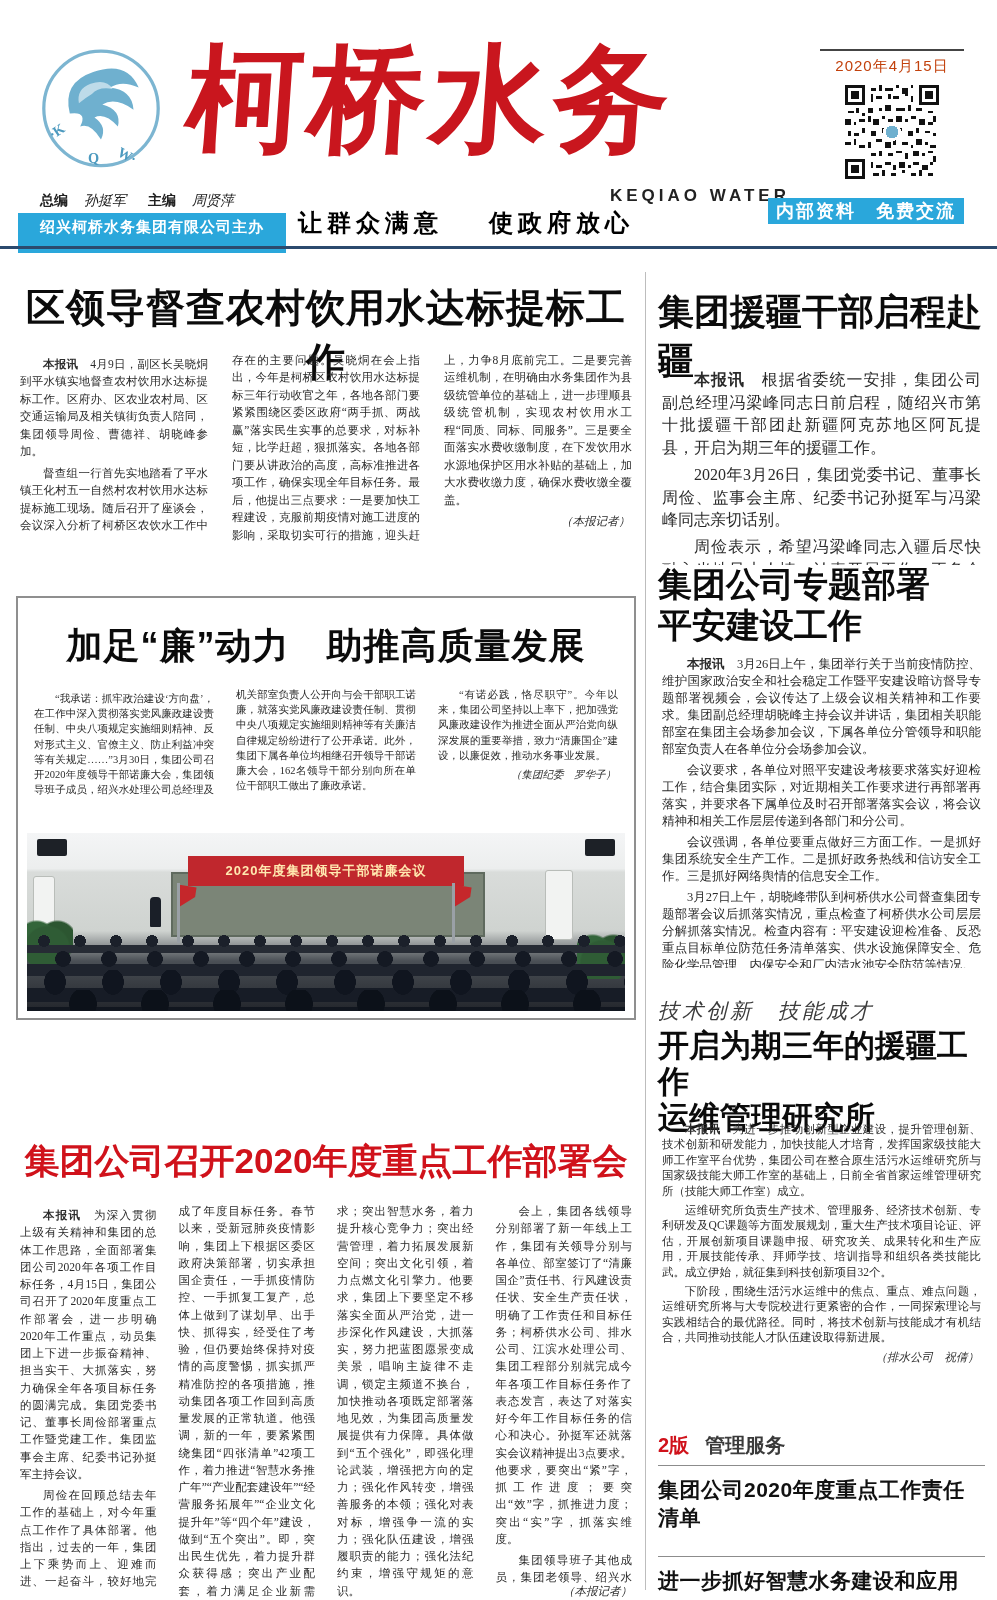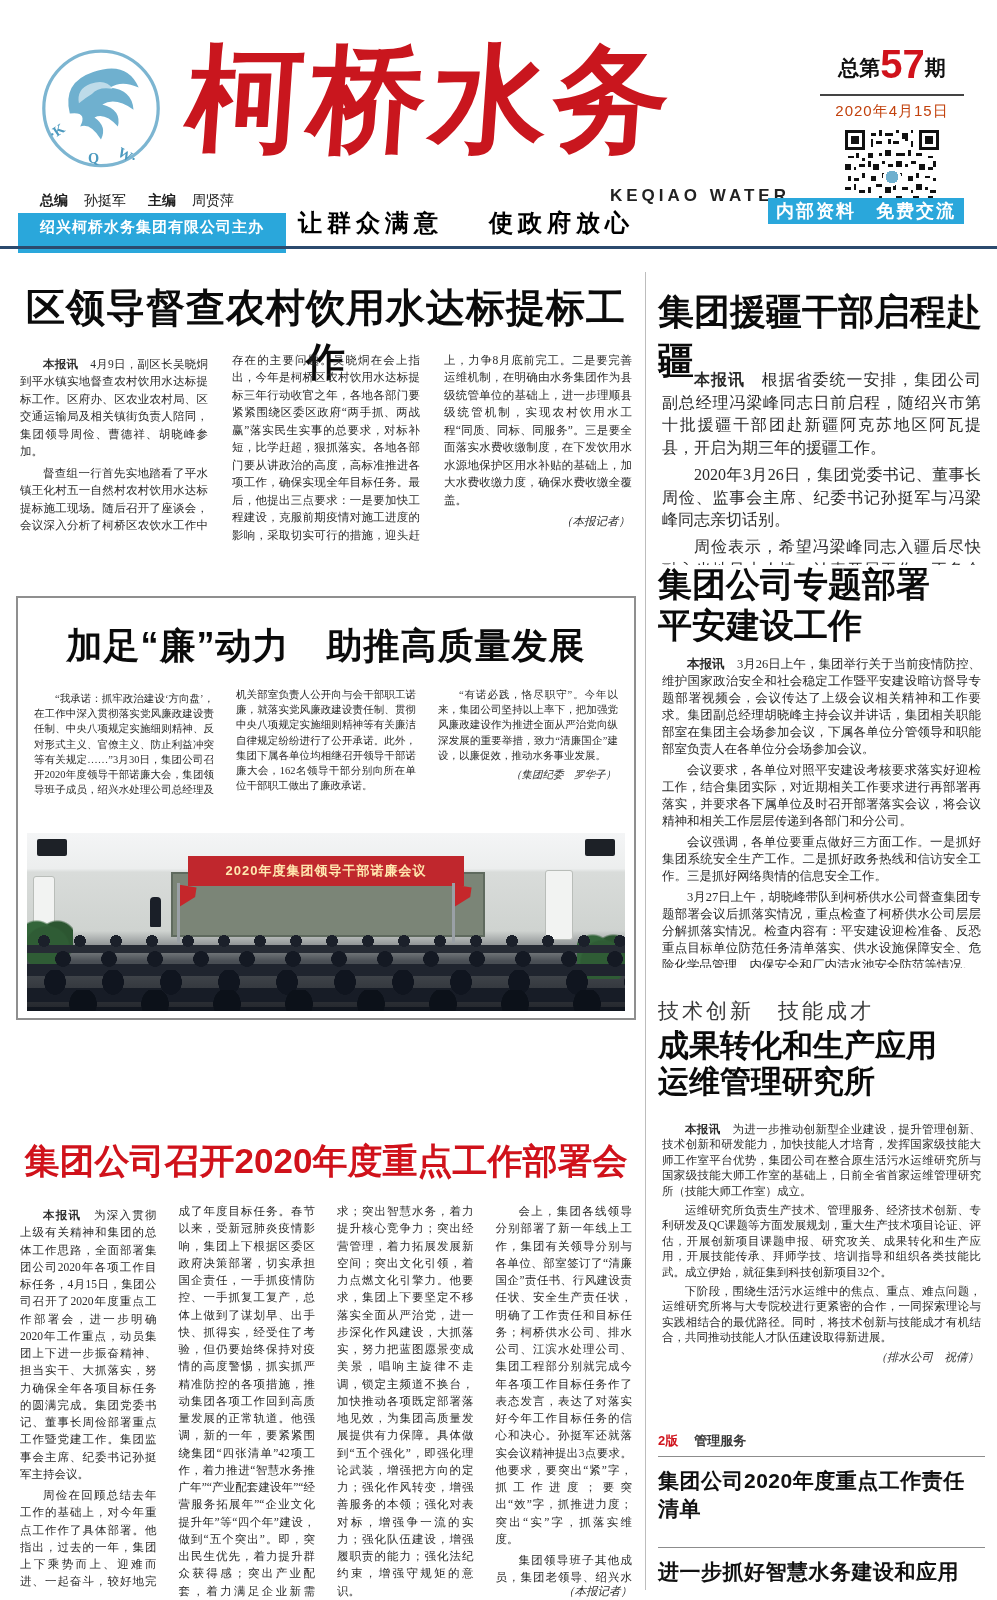--- a/index.html
+++ b/index.html
@@ -15,21 +15,21 @@
   .issue-box{left:818px;top:42px;width:148px;text-align:center;font-family:"Liberation Sans",sans-serif;}
   .issue-line{font-size:21px;font-weight:bold;color:#111;}
   .issue-line .num{font-size:40px;color:#d0121b;vertical-align:-3px;letter-spacing:0;}
   .issue-rule{border-top:2px solid #444;margin:7px 2px 6px;}
   .issue-date{font-size:15px;color:#c2410c;letter-spacing:1px;}
   .qr{margin-top:9px;width:94px;height:94px;display:inline-block;}
   .title-en{left:610px;top:186px;font-family:"Liberation Sans",sans-serif;font-weight:bold;
       font-size:17px;letter-spacing:4px;color:#222;}
   .staff{left:40px;top:192px;font-size:14px;color:#222;}
   .staff b{font-family:"Liberation Sans",sans-serif;margin-right:16px;}
-  .staff .nm{margin-right:22px;margin-top:13px;}
+  .staff .nm{margin-right:22px;font-style:italic;margin-top:13px;}
   .pub-bar{left:18px;top:213px;width:268px;height:40px;background:#2aa7db;color:#fff;
       font-family:"Liberation Sans",sans-serif;font-weight:bold;font-size:15px;
       text-align:center;line-height:27px;letter-spacing:1px;}
   .slogan{left:298px;top:207px;width:400px;font-family:"Liberation Sans",sans-serif;
       font-weight:bold;font-size:24px;color:#000;letter-spacing:5px;}
   .slogan span+span{margin-left:46px;}
   .internal{left:768px;top:198px;width:196px;height:26px;background:#2aa7db;color:#fff;
       font-family:"Liberation Sans",sans-serif;font-weight:bold;font-size:18px;
       text-align:center;line-height:26px;letter-spacing:2px;}
   .mast-rule{left:0;top:246px;width:997px;height:3px;background:#2b4a6e;}
@@ -78,26 +78,26 @@
   .deploy-text{left:16px;top:1203px;width:620px;height:397px;column-count:4;column-gap:14px;
       font-size:11.5px;line-height:1.5;overflow:hidden;}
   .deploy-byline{position:absolute;right:4px;bottom:0;background:#fff;padding-left:10px;font-style:italic;font-size:11.5px;}
 
   
   .rc{left:658px;width:327px;}
   .xj-title{top:288px;font-size:36px;letter-spacing:0;}
   .xj-text{top:365px;height:200px;font-size:16px;line-height:1.42;overflow:hidden;}
   .pa-title{top:564px;font-size:34px;line-height:1.2;}
   .pa-text{top:652px;height:316px;font-size:12.5px;line-height:1.36;overflow:hidden;}
-  .inst-kicker{top:997px;font-family:"Liberation Sans",sans-serif;font-size:21px;color:#3c3c3c;letter-spacing:3px;}
+  .inst-kicker{top:997px;font-family:"Liberation Sans",sans-serif;font-size:21px;color:#3c3c3c;letter-spacing:3px;font-style:italic;}
   .inst-title{top:1028px;font-size:31px;line-height:1.16;}
   .inst-text{top:1118px;height:268px;font-size:11.5px;line-height:1.34;overflow:hidden;}
 
   .teasers{top:1432px;font-family:"Liberation Sans",sans-serif;}
-  .t-head{font-size:13px;font-weight:bold;color:#3a3a3a;}
+  .t-head{font-size:20px;font-weight:bold;color:#3a3a3a;}
   .t-head .pg{color:#d0121b;margin-right:16px;}
   .t-rule{border:none;border-top:1px solid #8c8c8c;margin:6px 0 10px;}
   .t-title{font-size:21px;font-weight:bold;color:#111;letter-spacing:0.5px;}
   .t-item+.t-item{margin-top:24px;}
 </style>
 </head>
 <body>
 
 <div class="page">
 
@@ -108,21 +108,20 @@
       <path d="M33 44 Q31 33 42 29 Q54 25 59 33 Q48 31 43 37 Q38 40 33 44 Z" fill="#ffffff" opacity="0.55"></path>
       <text x="13" y="72" font-size="11" font-weight="bold" fill="#4d9abf" transform="rotate(-34 13 72)" font-family="Liberation Serif, serif">·K</text>
       <text x="40" y="90" font-size="11" font-weight="bold" fill="#4d9abf" font-family="Liberation Serif, serif">Q</text>
       <text x="62" y="84" font-size="11" font-weight="bold" fill="#4d9abf" transform="rotate(28 62 84)" font-family="Liberation Serif, serif">W·</text>
     </svg>
   </div>
 
   <div class="abs paper-title">柯桥水务</div>
 
   <div class="abs issue-box">
-    <div class="issue-line"><span>总第</span><span class="num">57</span><span>期</span></div>
     <div class="issue-rule"></div>
     <div class="issue-date">2020年4月15日</div>
     <svg class="qr" viewBox="0 0 33 33" shape-rendering="crispEdges">
       <rect width="33" height="33" fill="#fff"></rect>
       <g fill="#111">
         <rect x="0" y="0" width="7" height="7"></rect>
           <rect x="26" y="0" width="7" height="7"></rect>
           <rect x="0" y="26" width="7" height="7"></rect>
         <rect x="9" y="1" width="2" height="1"></rect>
           <rect x="12" y="0" width="1" height="2"></rect>
@@ -294,21 +293,21 @@
   <div class="abs rc pa-text">
     <p class="body"><b>本报讯</b>　<span>3月26日上午，集团举行关于当前疫情防控、维护国家政治安全和社会稳定工作暨平安建设暗访督导专题部署视频会，会议传达了上级会议相关精神和工作要求。集团副总经理胡晓峰主持会议并讲话，集团相关职能部室在集团主会场参加会议，下属各单位分管领导和职能部室负责人在各单位分会场参加会议。</span></p>
     <p class="body">会议要求，各单位对照平安建设考核要求落实好迎检工作，结合集团实际，对近期相关工作要求进行再部署再落实，并要求各下属单位及时召开部署落实会议，将会议精神和相关工作层层传递到各部门和分公司。</p>
     <p class="body">会议强调，各单位要重点做好三方面工作。一是抓好集团系统安全生产工作。二是抓好政务热线和信访安全工作。三是抓好网络舆情的信息安全工作。</p>
     <p class="body">3月27日上午，胡晓峰带队到柯桥供水公司督查集团专题部署会议后抓落实情况，重点检查了柯桥供水公司层层分解抓落实情况。检查内容有：平安建设迎检准备、反恐重点目标单位防范任务清单落实、供水设施保障安全、危险化学品管理、内保安全和厂内清水池安全防范等情况。</p>
     <p class="byline">（本报记者）</p>
   </div>
 
   <div class="abs rc inst-kicker">技术创新　技能成才</div>
   <div class="abs rc htitle inst-title">
-    <div>成果转化和生产应用</div>
+    <div>开启为期三年的援疆工作</div>
     <div>运维管理研究所</div>
   </div>
   <div class="abs rc inst-text">
     <p class="body"><b>本报讯</b>　<span>为进一步推动创新型企业建设，提升管理创新、技术创新和研发能力，加快技能人才培育，发挥国家级技能大师工作室平台优势，集团公司在整合原生活污水运维研究所与国家级技能大师工作室的基础上，日前全省首家运维管理研究所（技能大师工作室）成立。</span></p>
     <p class="body">运维研究所负责生产技术、管理服务、经济技术创新、专利研发及QC课题等方面发展规划，重大生产技术项目论证、评估，开展创新项目课题申报、研究攻关、成果转化和生产应用，开展技能传承、拜师学技、培训指导和组织各类技能比武。成立伊始，就征集到科技创新项目32个。</p>
     <p class="body">下阶段，围绕生活污水运维中的焦点、重点、难点问题，运维研究所将与大专院校进行更紧密的合作，一同探索理论与实践相结合的最优路径。同时，将技术创新与技能成才有机结合，共同推动技能人才队伍建设取得新进展。</p>
     <p class="byline">（排水公司　祝倩）</p>
   </div>
 
   <div class="abs rc teasers">

